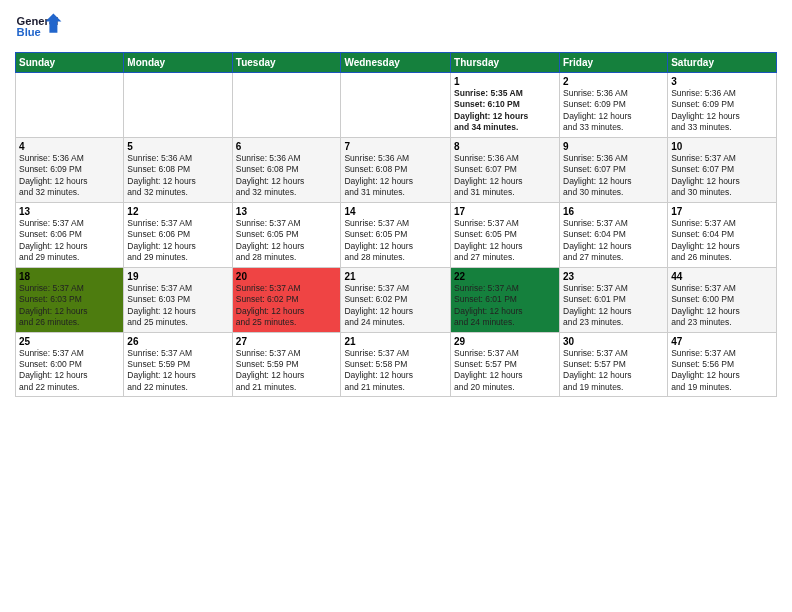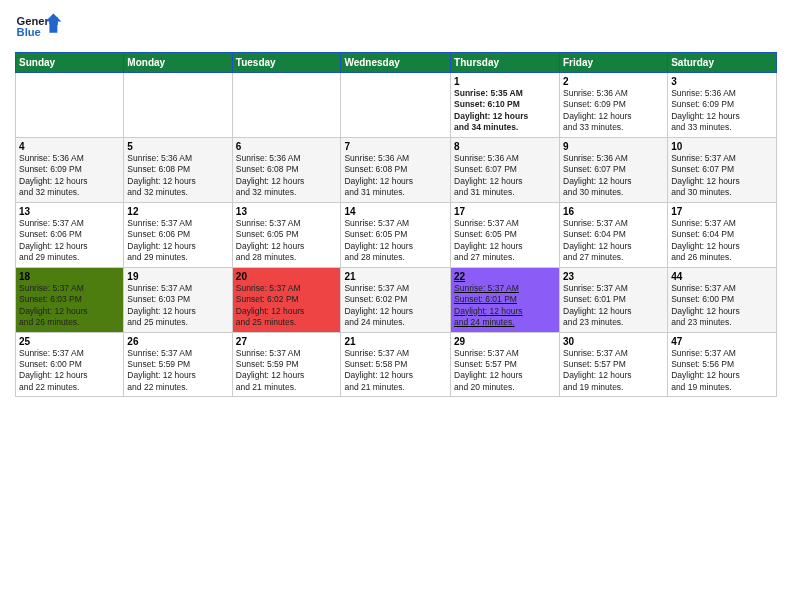--- a/index.html
+++ b/index.html
@@ -266,21 +266,21 @@
 Daylight: 12 hours
 and 25 minutes.</div>
           </td>
           <td style="background: rgb(245, 245, 245);">
             <span class="day-number">21</span>
             <div class="day-info" style="white-space: pre-line;">Sunrise: 5:37 AM
 Sunset: 6:02 PM
 Daylight: 12 hours
 and 24 minutes.</div>
           </td>
-          <td style="background: #8b5cf6; text-decoration: underline;">
+          <td style="background: #15803d;">
             <span class="day-number">22</span>
             <div class="day-info" style="white-space: pre-line;">Sunrise: 5:37 AM
 Sunset: 6:01 PM
 Daylight: 12 hours
 and 24 minutes.</div>
           </td>
           <td style="background: rgb(245, 245, 245);">
             <span class="day-number">23</span>
             <div class="day-info" style="white-space: pre-line;">Sunrise: 5:37 AM
 Sunset: 6:01 PM

